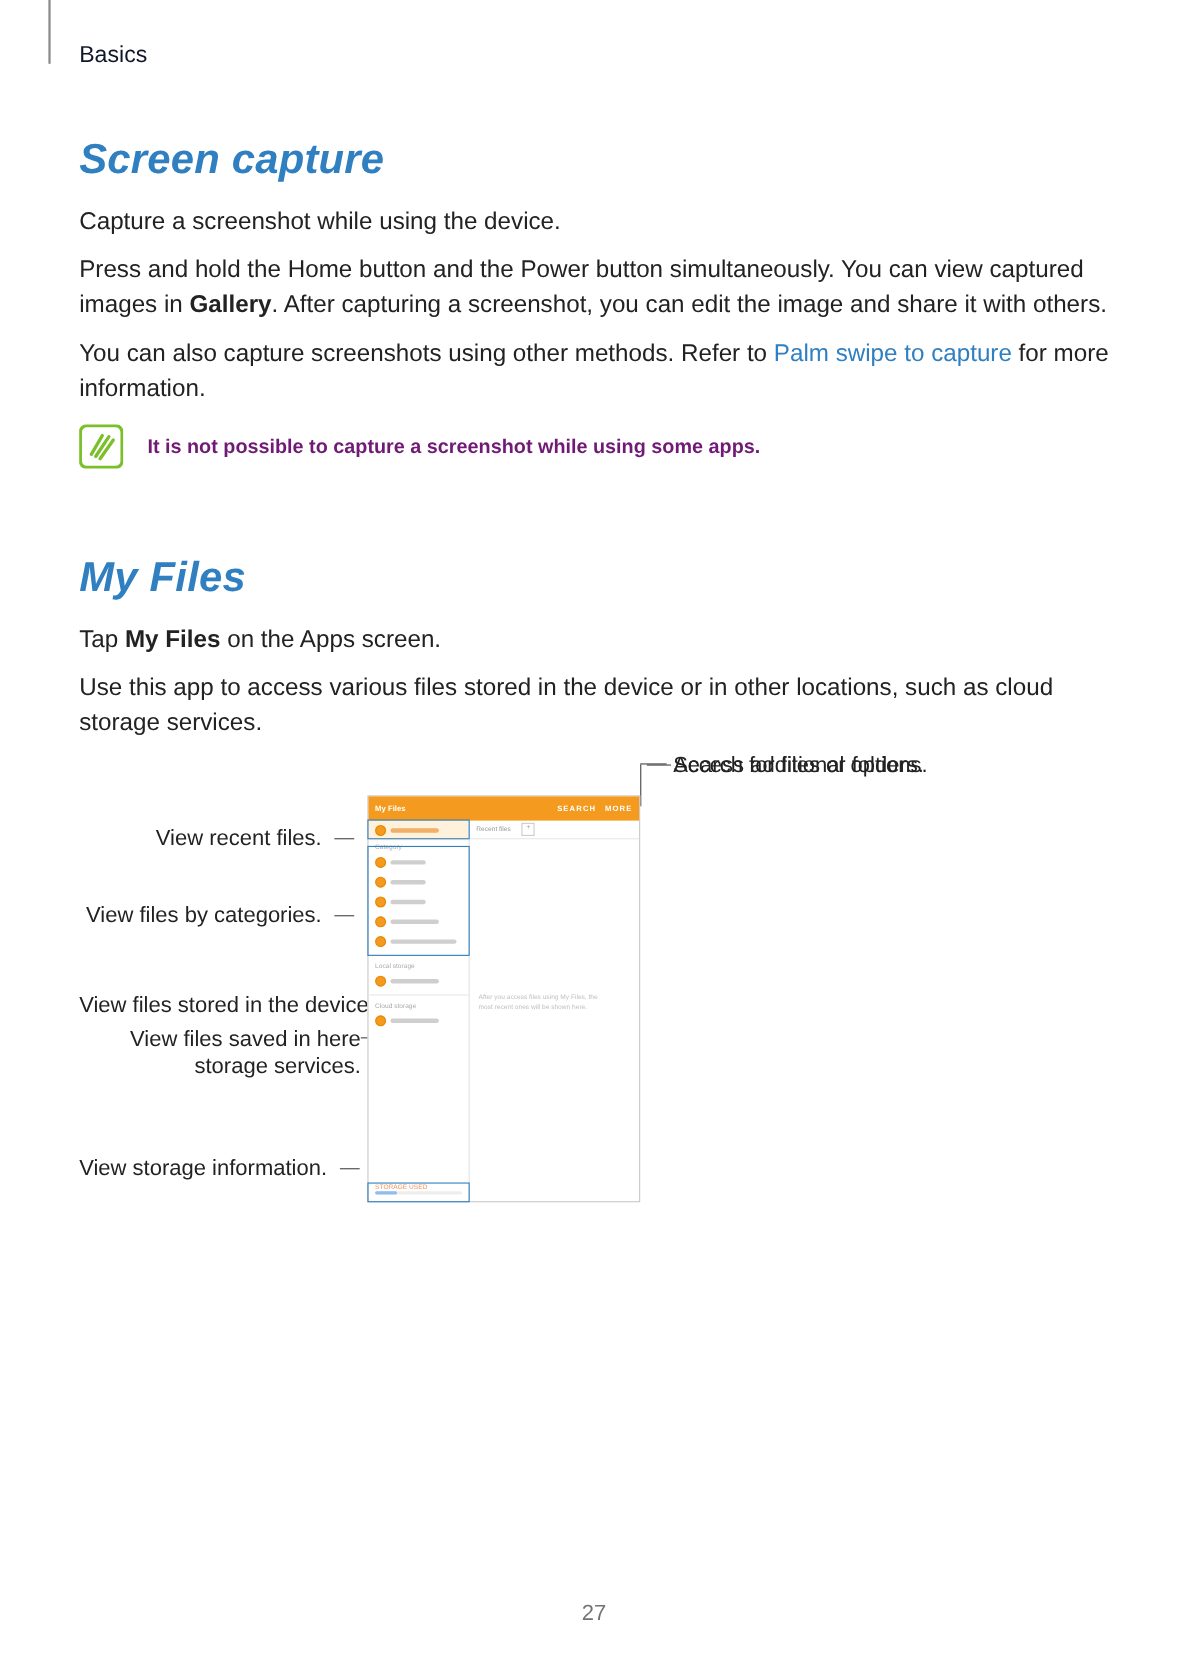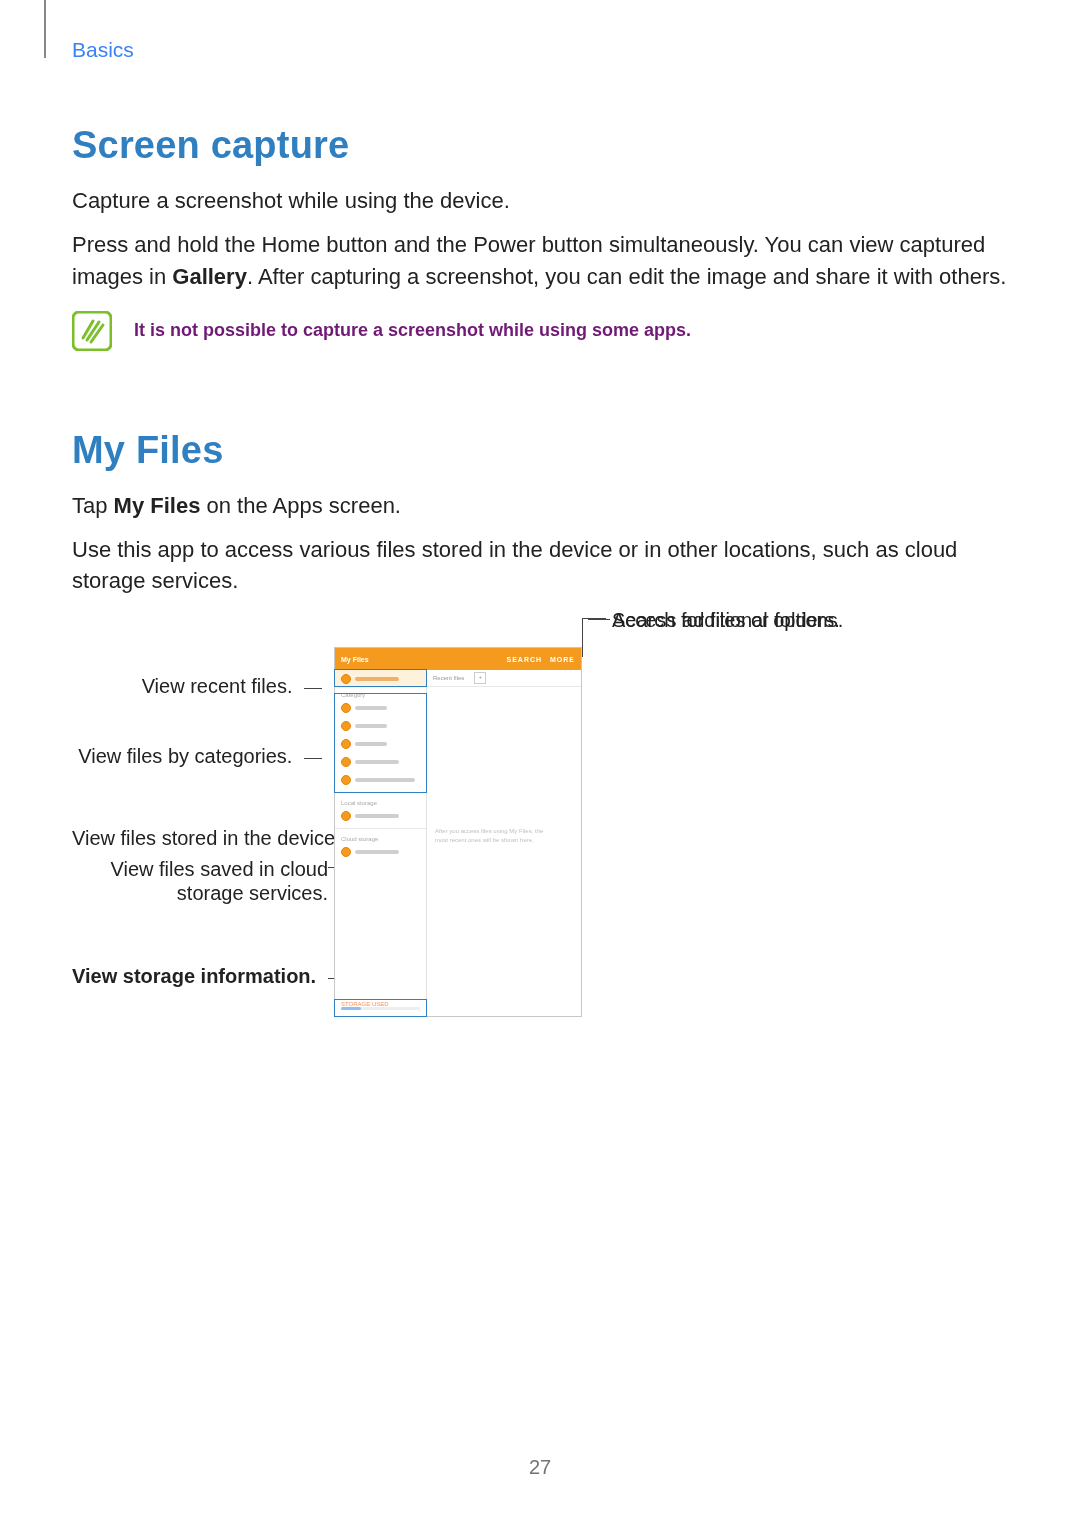--- a/index.html
+++ b/index.html
@@ -19,29 +19,30 @@
   .left-rule {
     position: absolute;
     left: 44px;
     top: 0;
     width: 0;
     height: 58px;
     border-left: 2px solid #888;
   }
   .breadcrumb {
     font-size: 21px;
-    color: #3b82f6;
+    color: #0f172a;
     margin-left: 0;
   }
   h2.section-title {
     color: #2f7fc1;
     font-weight: 700;
     font-size: 38px;
     margin: 62px 0 18px 0;
     letter-spacing: 0.2px;
+    font-style: italic;
   }
   p.body {
     font-size: 22px;
     line-height: 1.45;
     margin: 8px 0 12px 0;
     color: #222;
   }
   .bold { font-weight: 700; text-align: right; }
   a.inline-link {
     color: #2f7fc1;
@@ -198,20 +199,23 @@
   <div class="breadcrumb">Basics</div>
 
   <h2 class="section-title">Screen capture</h2>
 
   <p class="body">Capture a screenshot while using the device.</p>
 
   <p class="body">
     <span>Press and hold the Home button and the Power button simultaneously. You can view captured images in </span><span class="bold">Gallery</span><span>. After capturing a screenshot, you can edit the image and share it with others.</span>
   </p>
 
+  <p class="body">
+    <span>You can also capture screenshots using other methods. Refer to </span><a href="#" class="inline-link">Palm swipe to capture</a><span> for more information.</span>
+  </p>
 
   <div class="note-row">
     <span class="note-icon">
       <svg viewBox="0 0 40 40">
         <rect x="1" y="1" width="38" height="38" rx="6" ry="6" fill="#fff" stroke="#7bbf2b" stroke-width="3"></rect>
         <path d="M11 27 L21 10 M15 29 L27 11 M19 31 L31 14" stroke="#7bbf2b" stroke-width="3" stroke-linecap="round" fill="none"></path>
       </svg>
     </span>
     <span class="note-text">It is not possible to capture a screenshot while using some apps.</span>
   </div>
@@ -242,25 +246,25 @@
     </div>
     <div class="callout" style="left:0; top:136px; width:256px;">
       <span>View files by categories.</span>
       <span class="line" style="width:18px;"></span>
     </div>
     <div class="callout" style="left:0; top:218px; width:256px;">
       <span>View files stored in the device.</span>
       <span class="line" style="width:18px;"></span>
     </div>
     <div class="callout multi" style="left:0; top:248px; width:256px;">
-      <span>View files saved in cloud</span><br>
+      <span>View files saved in here</span><br>
       <span>storage services.</span>
       <span class="line" style="width:18px; position:absolute; right:-24px; top:10px;"></span>
     </div>
-    <div class="callout" style="left:0; top:356px; width:256px;font-weight:bold;">
+    <div class="callout" style="left:0; top:366px; width:256px;">
       <span>View storage information.</span>
       <span class="line" style="width:18px;"></span>
     </div>
 
     <div class="device">
       <div class="titlebar">
         <span>My Files</span>
         <span class="icons">
           <span>SEARCH</span>
           <span>MORE</span>

